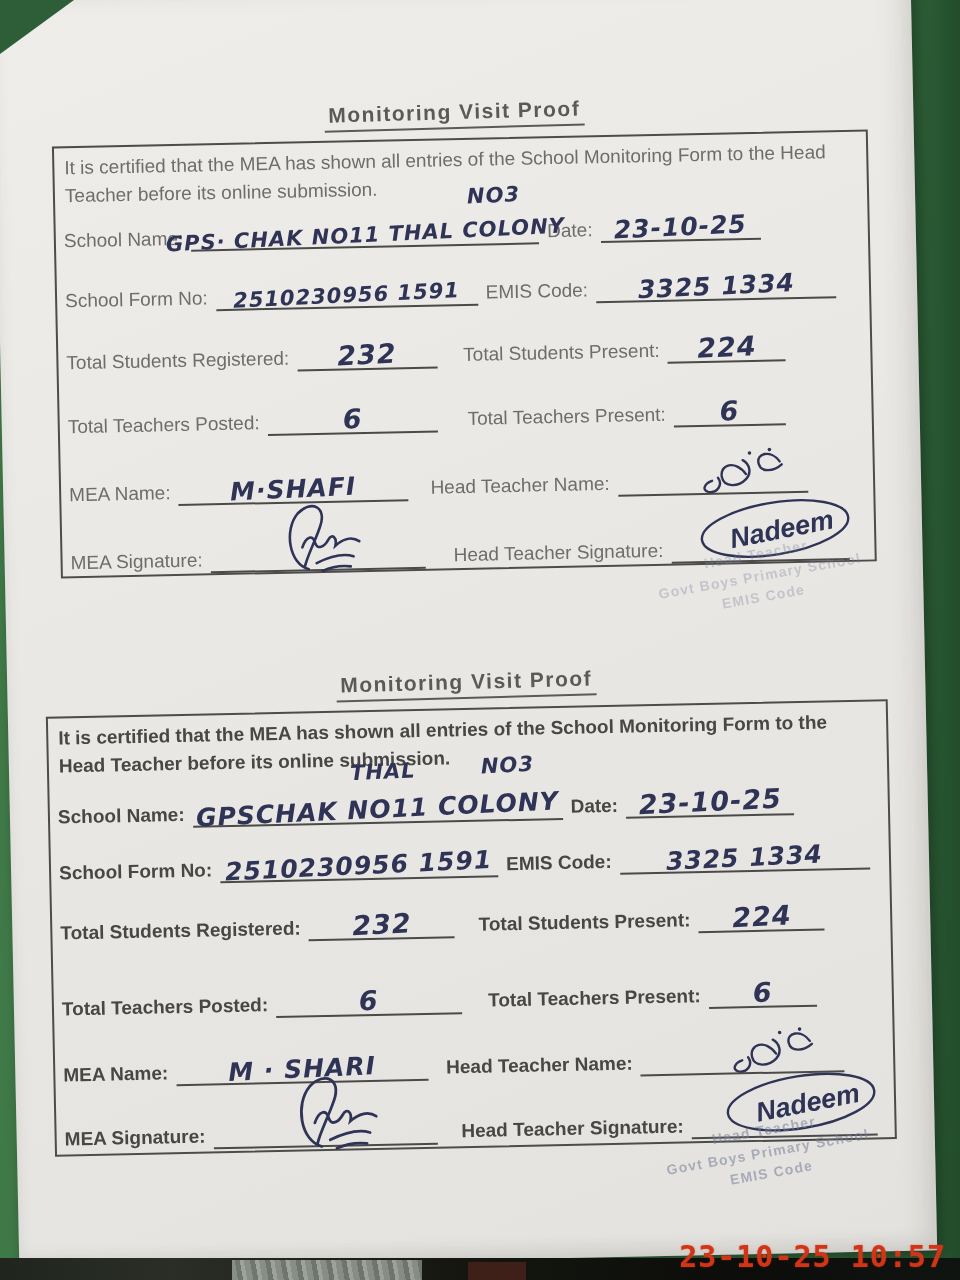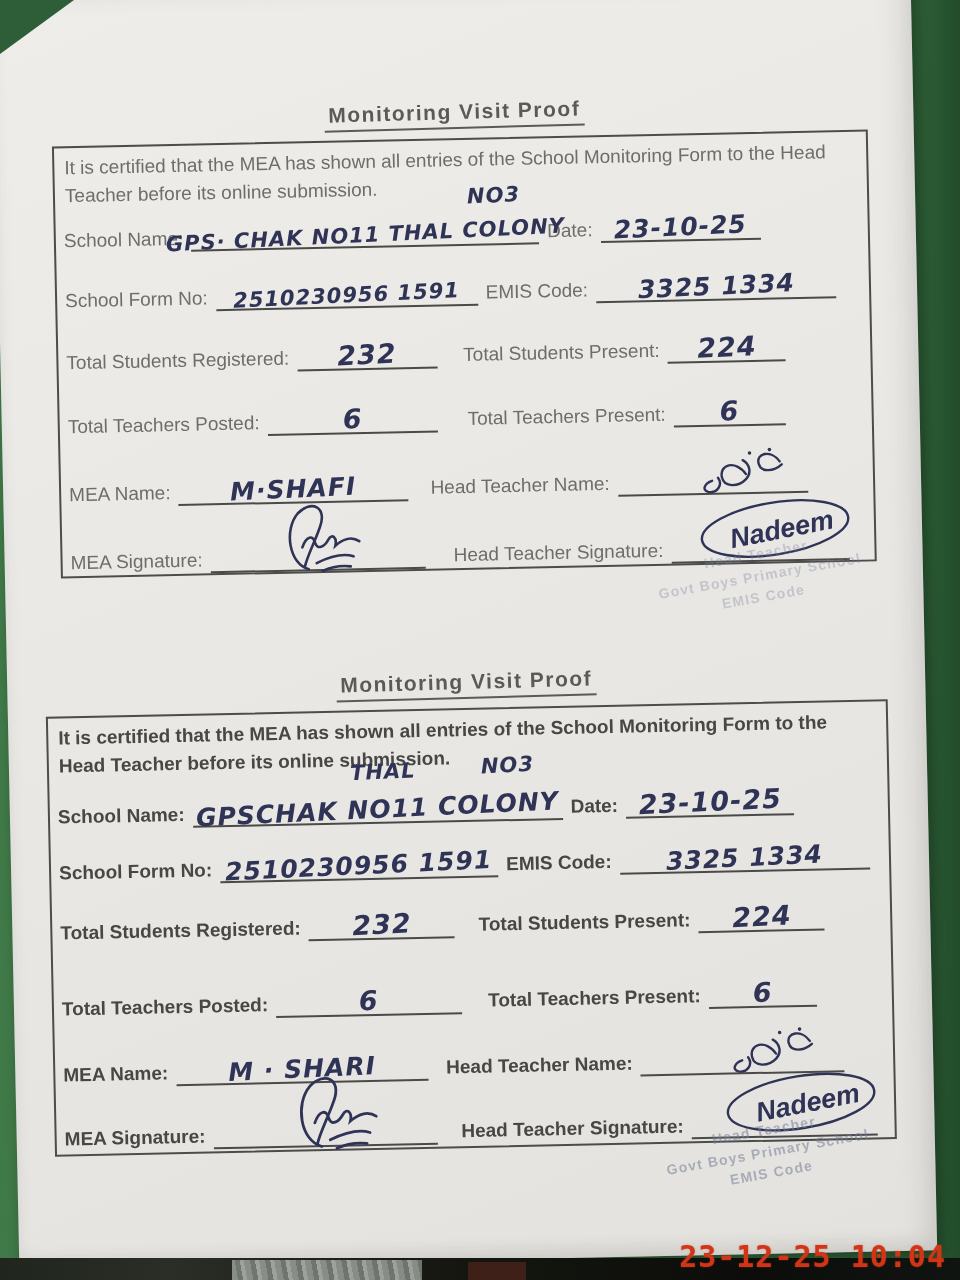--- a/index.html
+++ b/index.html
@@ -237,13 +237,13 @@
     </div>
   </div>
 
 </div>
 
 <div class="corner-patch"></div>
 <div class="table-edge"></div>
 <div class="band-object"></div>
 <div class="band-red"></div>
 
-<div class="timestamp">23-12-25 10:04</div>
+<div class="timestamp">23-10-25 10:57</div>
 
 </body></html>

